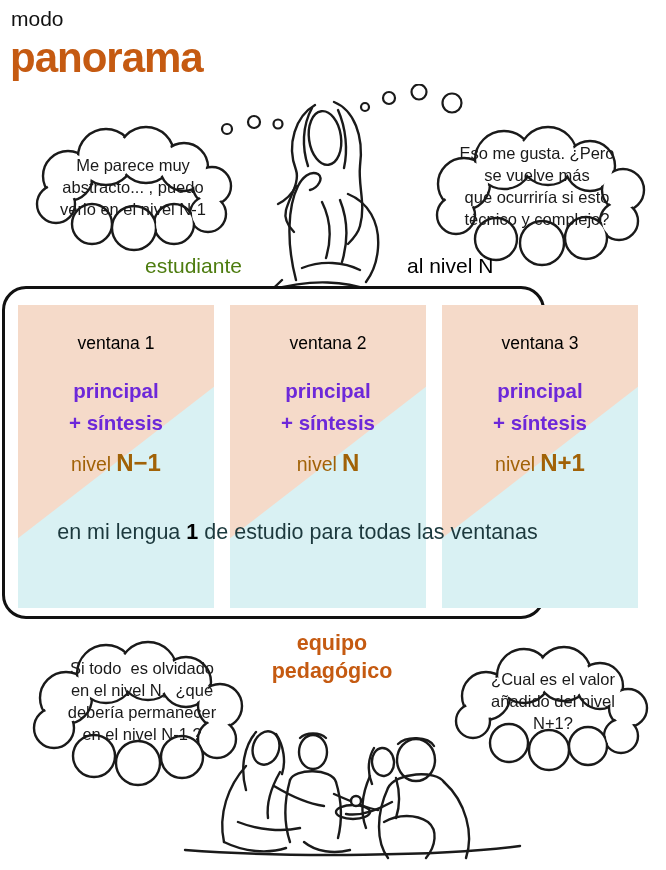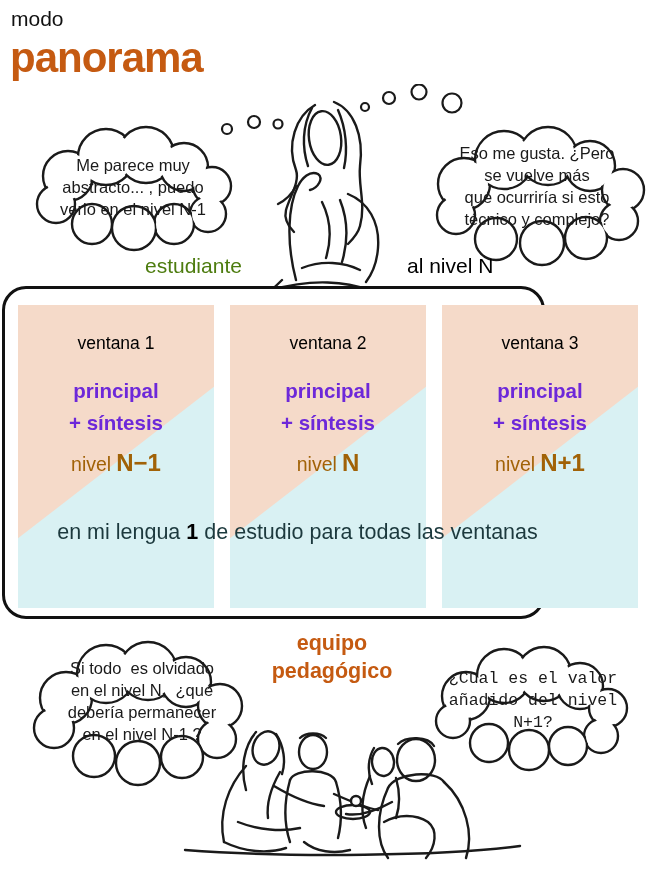--- a/index.html
+++ b/index.html
@@ -242,21 +242,21 @@
       </g>
     </svg>
     <div class="cloud-text" style="top:21px;">
       <div>Si todo  es olvidado</div>
       <div>en el nivel N,  ¿qué</div>
       <div>debería permanecer</div>
       <div>en el nivel N-1 ?</div>
     </div>
   </div>
 
-  <div class="cloud-wrap" style="left:426px;top:640px;width:214px;height:132px;font-family:Liberation Mono, monospace;">
+  <div class="cloud-wrap" style="left:446px;top:640px;width:214px;height:132px;">
     <svg class="cloud" viewBox="0 0 214 132">
       <g class="bump">
         <circle cx="40" cy="56" r="24"></circle>
           <circle cx="78" cy="36" r="27"></circle>
           <circle cx="118" cy="34" r="27"></circle>
         <circle cx="154" cy="46" r="23"></circle>
           <circle cx="182" cy="68" r="19"></circle>
           <circle cx="175" cy="96" r="17"></circle>
         <circle cx="142" cy="106" r="19"></circle>
           <circle cx="103" cy="110" r="20"></circle>

